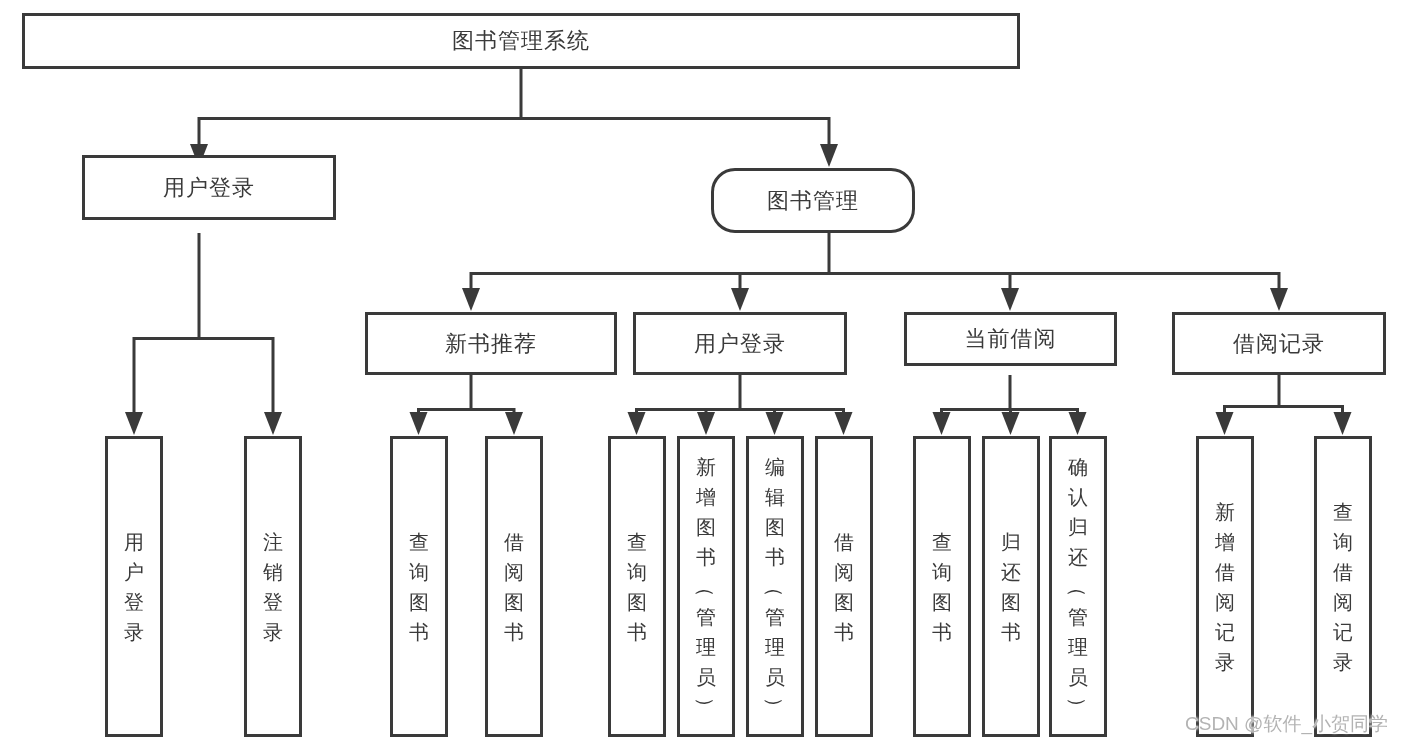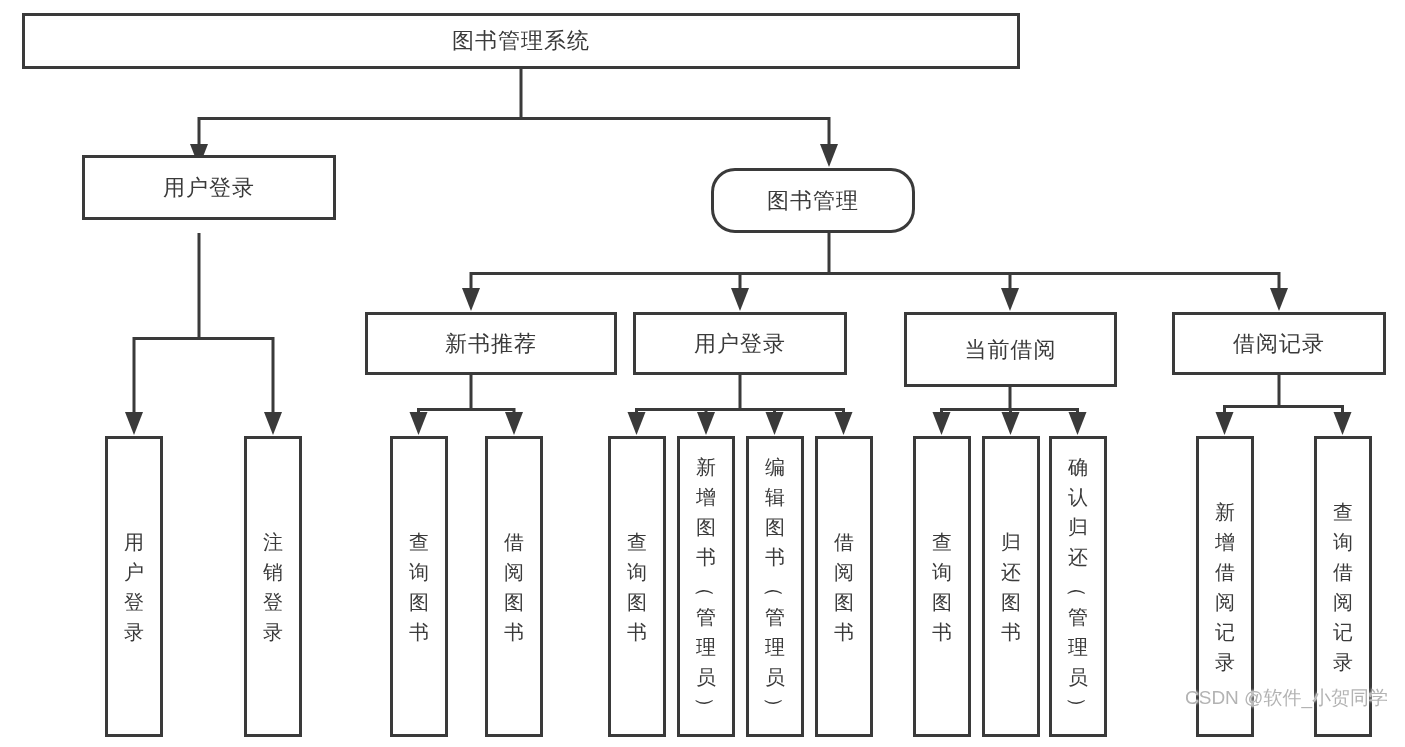--- a/index.html
+++ b/index.html
@@ -61,21 +61,21 @@
     line-height: 30px;
     font-size: 20px;
     text-align: center;
   }
   .vchar.rot {
     transform: rotate(90deg);
   }
   .watermark {
     position: absolute;
     left: 1185px;
-    top: 685px;
+    top: 711px;
     font-size: 19px;
     color: #b3b3b3;
     white-space: nowrap;
     text-shadow: 0 0 3px #ffffff, 0 0 3px #ffffff, 0 0 1px #ffffff;
     z-index: 5;
   }
 </style>
 </head>
 <body>
 
@@ -127,21 +127,21 @@
   <div class="box box-h" style="left:711px; top:168px; width:204px; height:65px;border-radius:24px;">
     <span>图书管理</span>
   </div>
 
   <div class="box box-h" style="left:365px; top:312px; width:252px; height:63px;">
     <span>新书推荐</span>
   </div>
   <div class="box box-h" style="left:633px; top:312px; width:214px; height:63px;">
     <span>用户登录</span>
   </div>
-  <div class="box box-h" style="left:904px; top:312px; width:213px; height:75px;">
+  <div class="box box-h" style="left:904px; top:312px; width:213px; height:54px;">
     <span>当前借阅</span>
   </div>
   <div class="box box-h" style="left:1172px; top:312px; width:214px; height:63px;">
     <span>借阅记录</span>
   </div>
 
   <div class="box box-v" style="left:105px; top:436px; width:58px; height:301px;">
     <span class="vtext">
         <span class="vchar">用</span>
         <span class="vchar">户</span>

